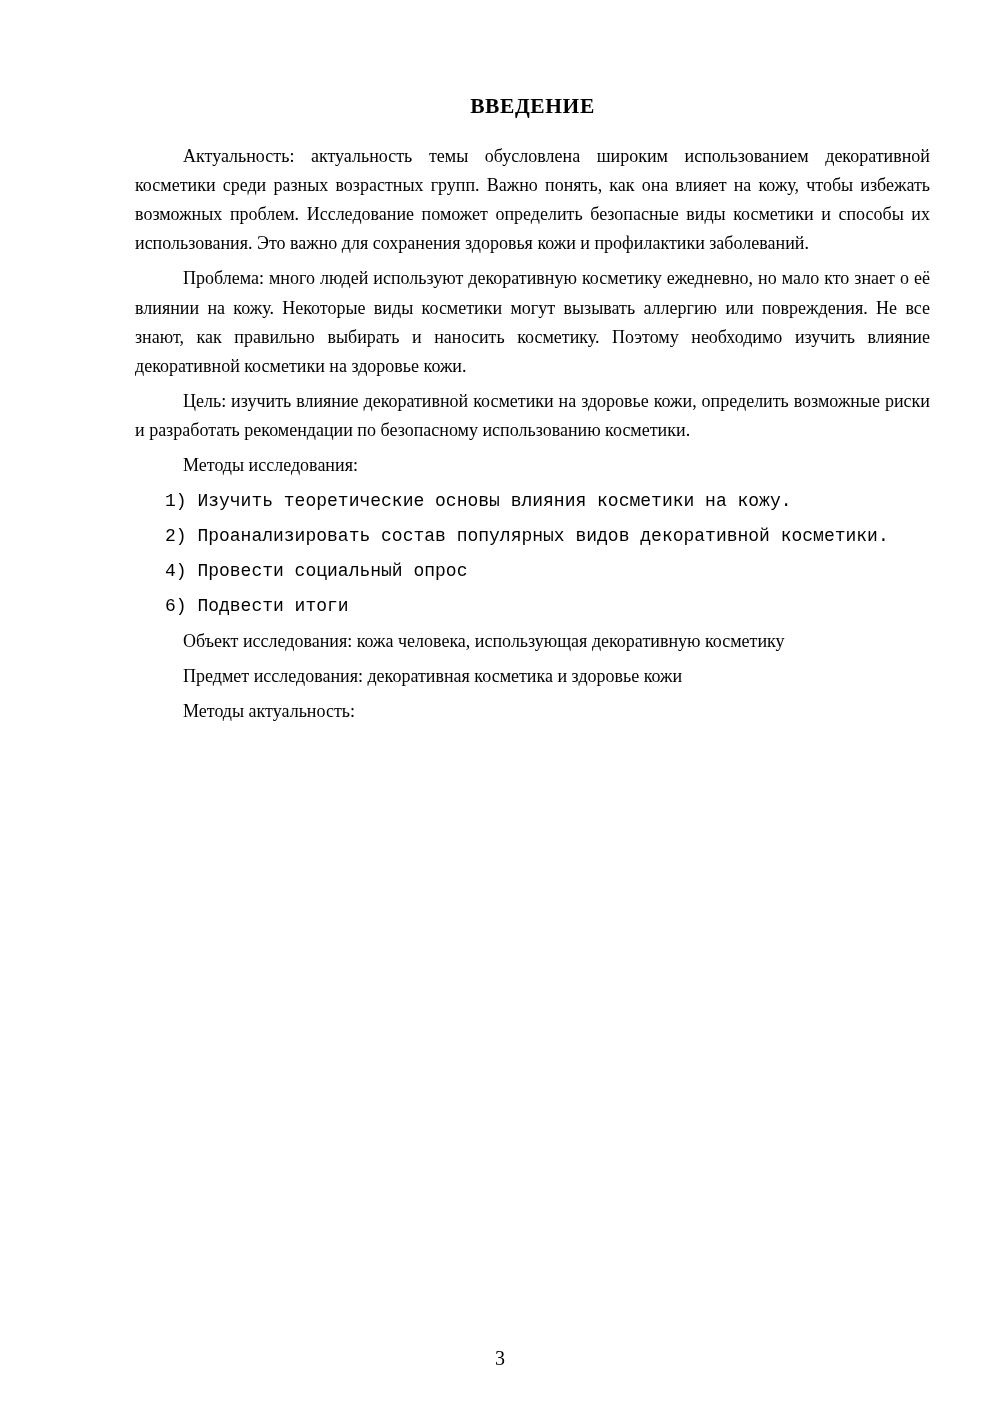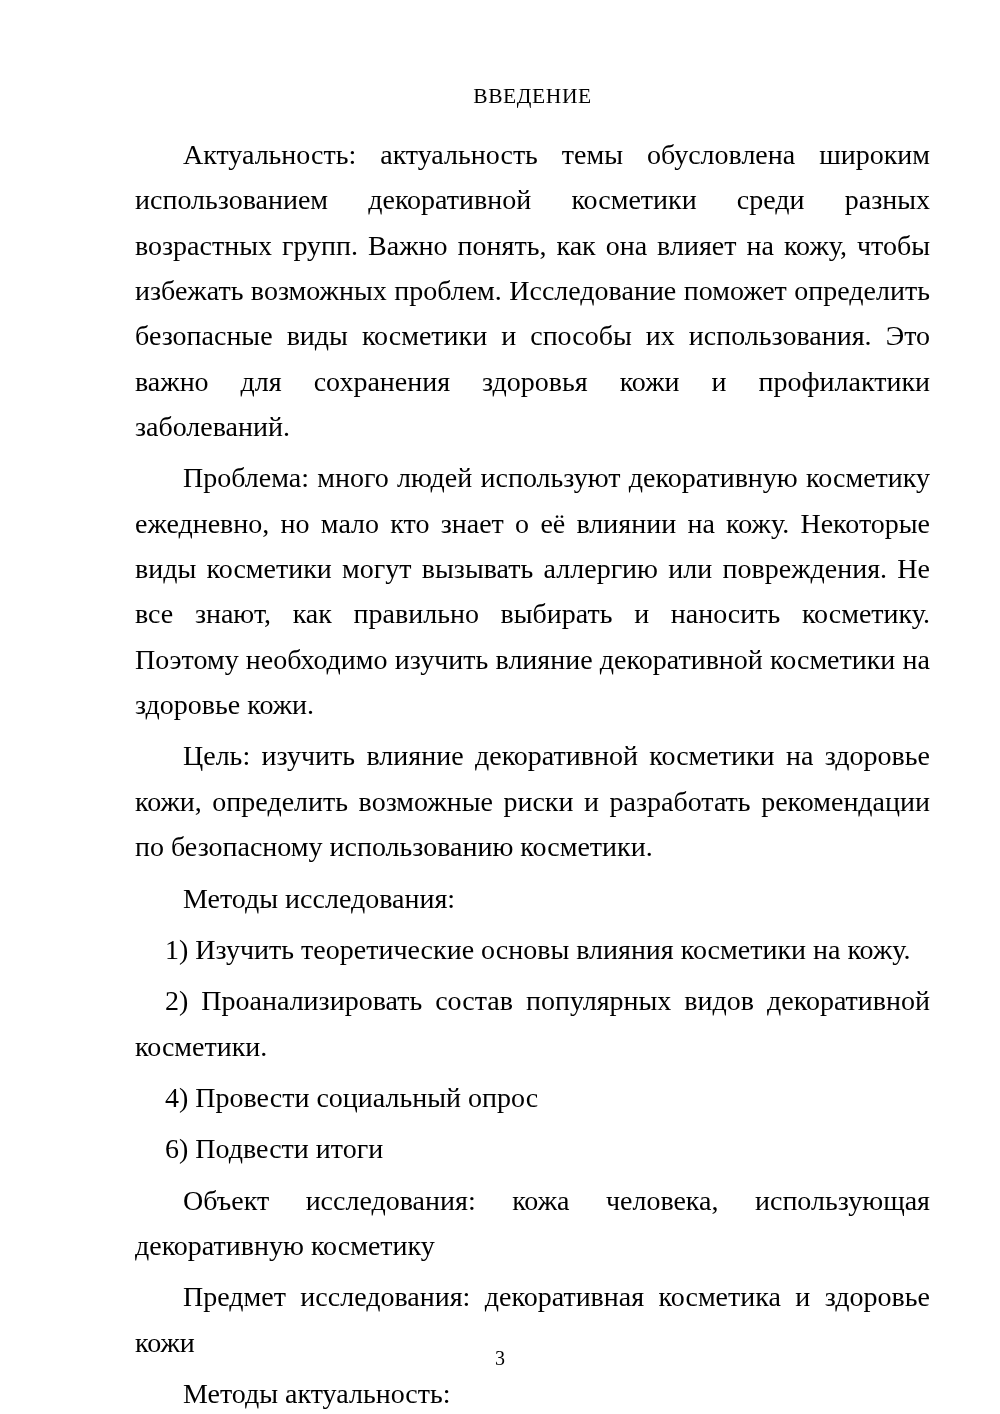--- a/index.html
+++ b/index.html
@@ -17,37 +17,38 @@
   }
   .page {
     box-sizing: border-box;
     width: 1000px;
     height: 1414px;
     padding: 84px 70px 40px 135px;
     position: relative;
   }
   .doc-title {
     text-align: center;
-    font-weight: normal;
+    font-weight: bold;
     font-size: 21.5px;
     letter-spacing: 0.6px;
-    margin: 0 0 22px 0;
+    margin: 10px 0 22px 0;
     line-height: 1.2;
   }
   .para {
     text-align: justify;
     text-justify: inter-word;
-    font-size: 28px;
+    font-size: 18px;
     line-height: 1.62;
     margin: 0 0 6px 0;
     text-indent: 48px;
     hyphens: none;
   }
   .para.list-item {
     text-indent: 30px;
+    font-family: Liberation Mono, monospace;
   }
   .para.last-line-nojustify {
     text-align-last: left;
   }
   .page-number {
     position: absolute;
     bottom: 44px;
     left: 0;
     width: 1000px;
     text-align: center;

